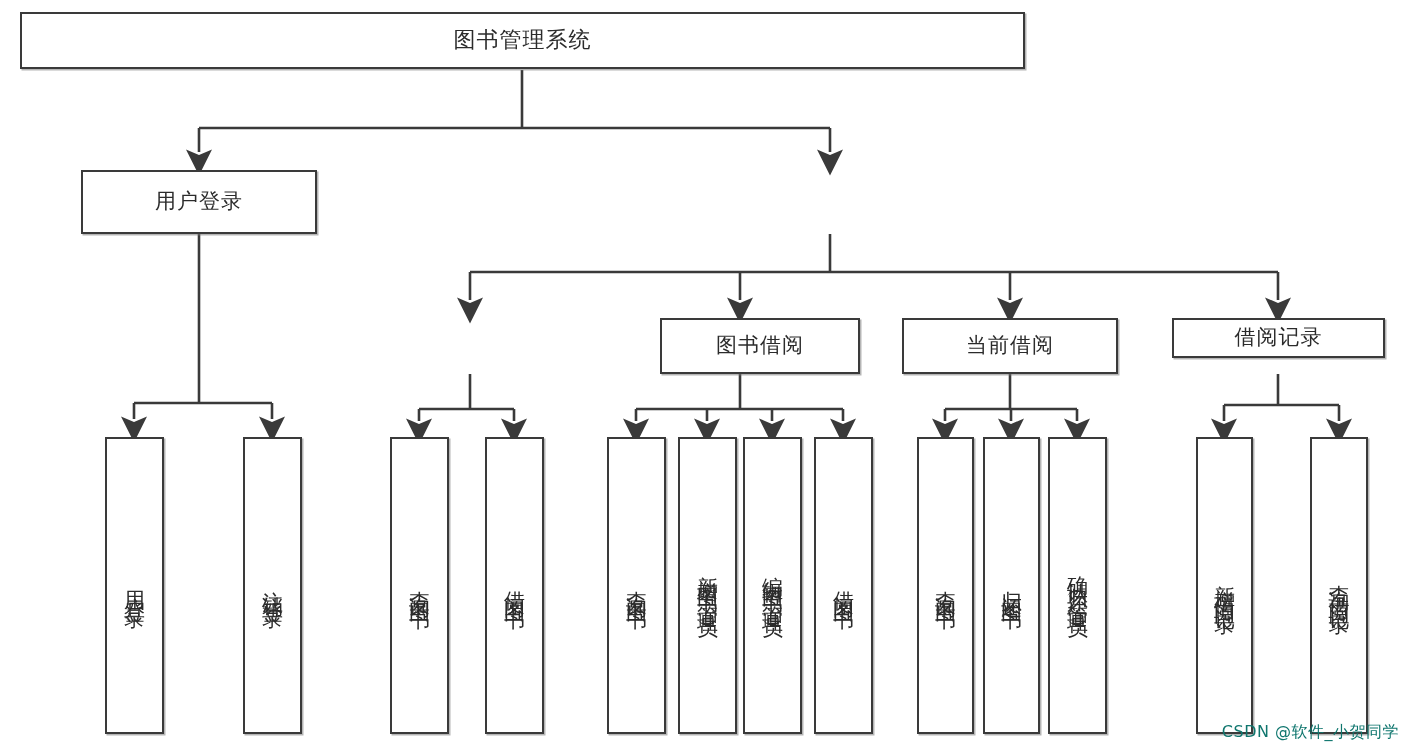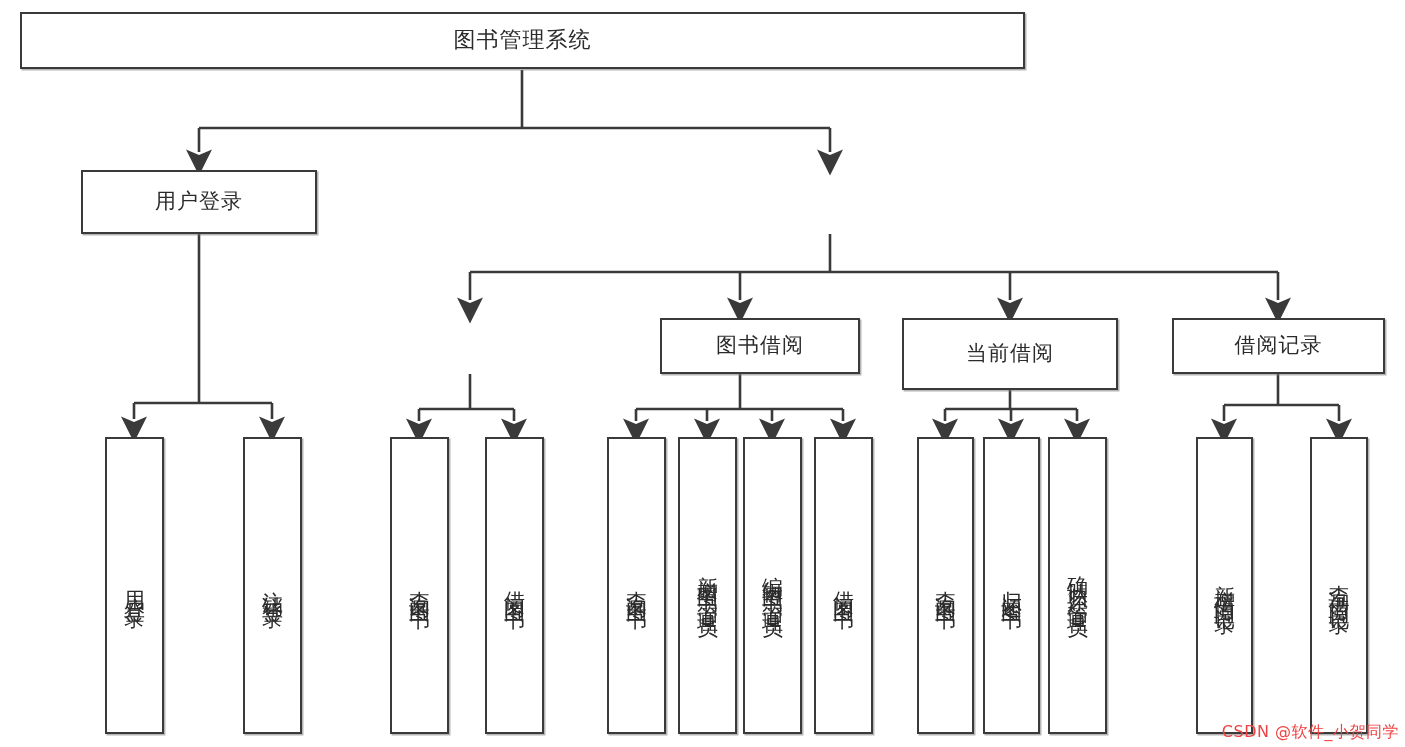--- a/index.html
+++ b/index.html
@@ -57,21 +57,21 @@
     text-align: center;
   }
   .node.root {
     font-size: 22px;
   }
   .watermark {
     position: absolute;
     right: 6px;
     bottom: 4px;
     font-size: 16px;
-    color: #ef4444;
+    color: #0f766e;
     letter-spacing: 0.5px;
     white-space: nowrap;
     user-select: none;
     margin-left: 18px;
   }
 </style>
 </head>
 <body>
 
 <div id="canvas">
@@ -130,24 +130,24 @@
     <span>图书管理系统</span>
   </div>
 
   <div class="node horiz" style="left:81px; top:170px; width:236px; height:64px;">
     <span>用户登录</span>
   </div>
 
   <div class="node horiz" style="left:660px; top:318px; width:200px; height:56px;">
     <span>图书借阅</span>
   </div>
-  <div class="node horiz" style="left:902px; top:318px; width:216px; height:72px;">
+  <div class="node horiz" style="left:902px; top:318px; width:216px; height:56px;">
     <span>当前借阅</span>
   </div>
-  <div class="node horiz" style="left:1172px; top:318px; width:213px; height:56px;">
+  <div class="node horiz" style="left:1172px; top:318px; width:213px; height:40px;">
     <span>借阅记录</span>
   </div>
 
   <div class="node vert" style="left:105px; top:437px; width:59px; height:297px;">
     <span class="vtext">用户登录</span>
   </div>
   <div class="node vert" style="left:243px; top:437px; width:59px; height:297px;">
     <span class="vtext">注销登录</span>
   </div>
 

